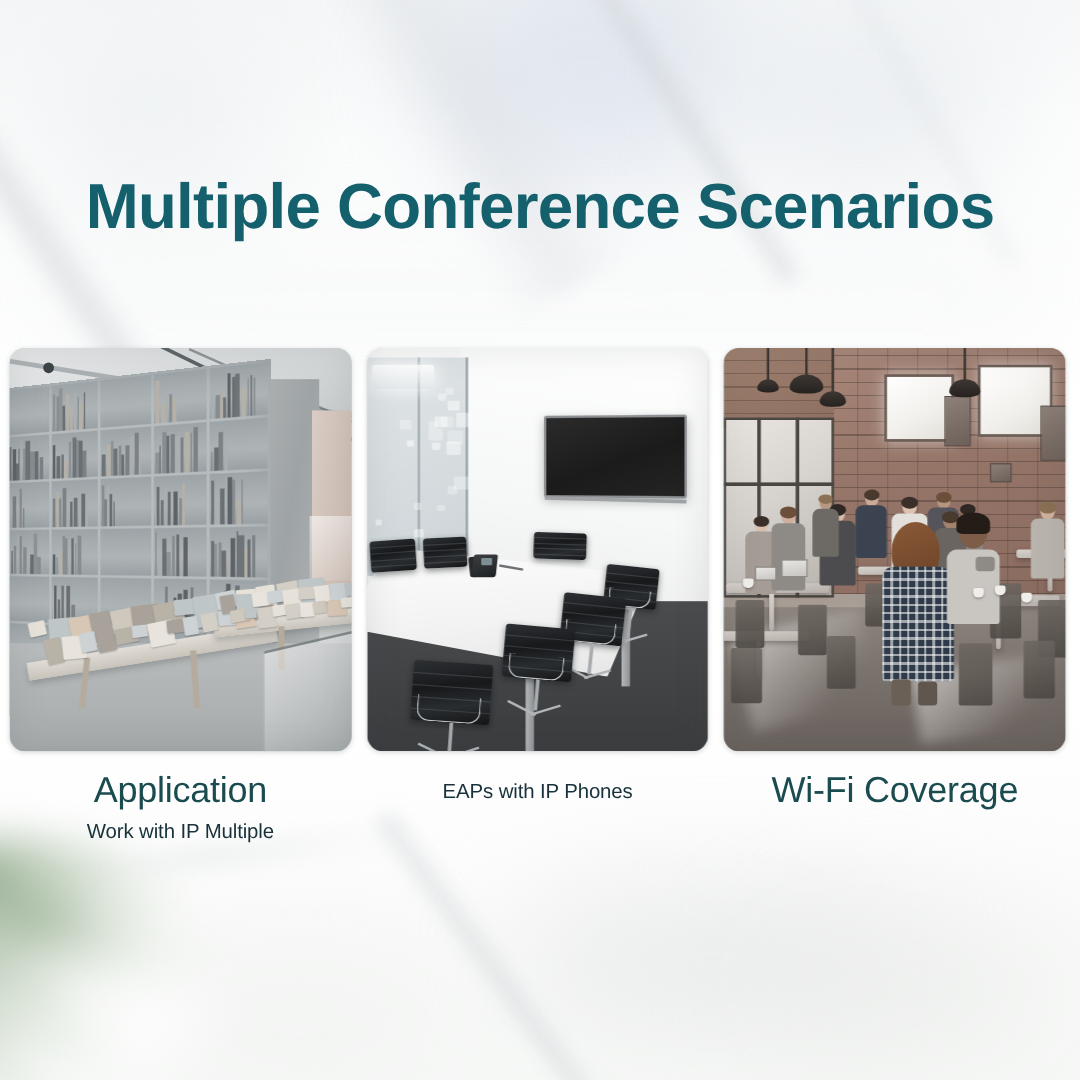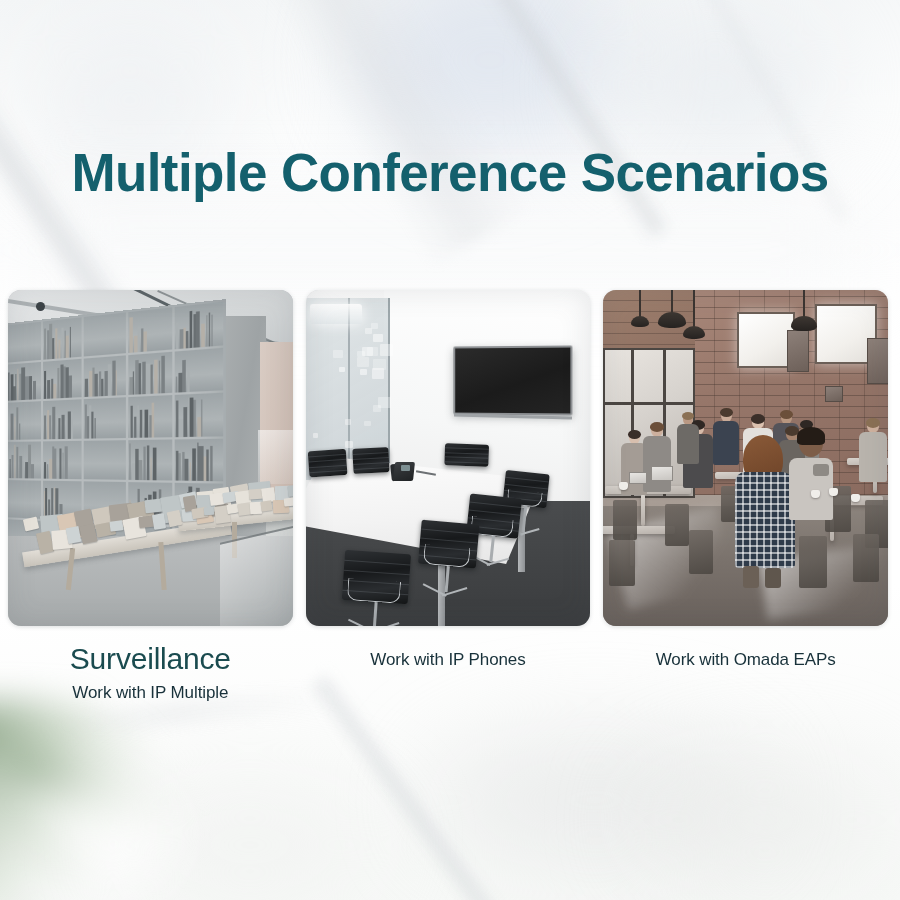--- a/index.html
+++ b/index.html
@@ -1021,24 +1021,24 @@
             <div style="position: absolute; left: 16px; top: 192px; width: 9px; height: 8px; background: rgb(240, 238, 234); border-radius: 2px 2px 4px 4px; box-shadow: rgba(50, 45, 42, 0.4) 0px 1px 2px;"></div>
           </div>
       </div>
       <div class="card-inner-shade"></div>
     </div>
 
   </div>
 
   <div class="captions">
     <div class="caption">
-      <div class="cap-title">Surveillance</div>
+      <div class="cap-title">Application</div>
       <div class="cap-sub">Work with IP Multiple</div>
     </div>
     <div class="caption">
-      <div class="cap-sub">Work with IP Phones</div>
+      <div class="cap-sub">EAPs with IP Phones</div>
     </div>
     <div class="caption">
-      <div class="cap-sub">Work with Omada EAPs</div>
+      <div class="cap-title">Wi-Fi Coverage</div>
     </div>
   </div>
 
 </div>
 
 </body></html>

